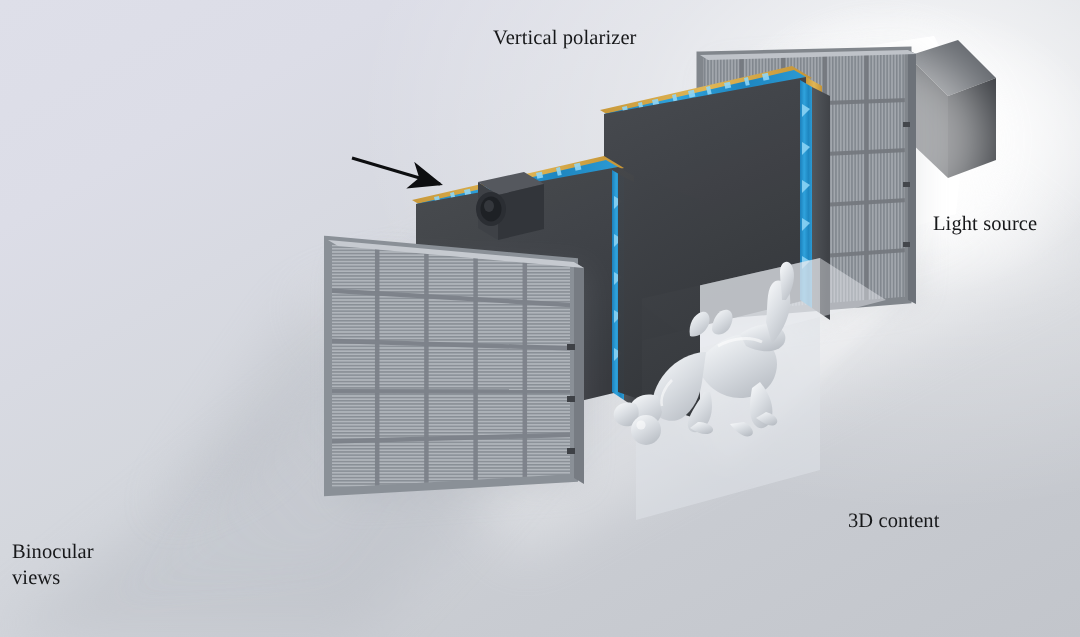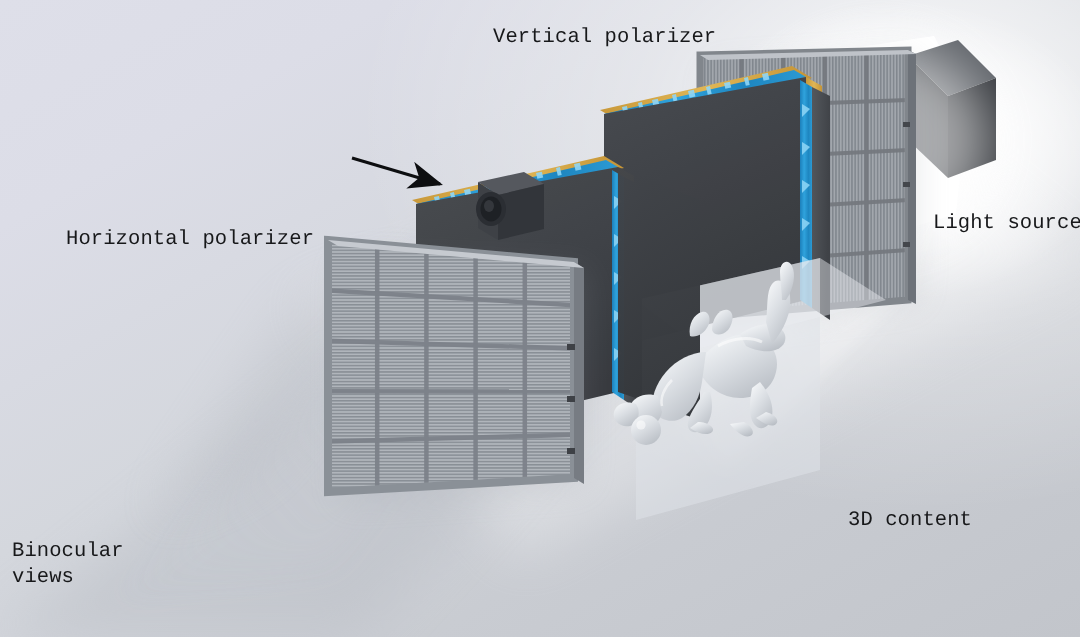--- a/index.html
+++ b/index.html
@@ -1,18 +1,18 @@
 <!DOCTYPE html>
 <html><head>
 <meta charset="utf-8">
 <style>
   html,body{margin:0;padding:0;background:#c9ccd4;}
   #stage{
     position:relative;width:1080px;height:637px;overflow:hidden;
-    font-family:Liberation Mono, monospace;
+    font-family:Liberation Serif, serif;
     background:
       radial-gradient(1100px 760px at 86% 18%, rgba(255,255,255,0.92) 0%, rgba(255,255,255,0.35) 26%, rgba(255,255,255,0) 52%),
       linear-gradient(150deg,#dedfe9 0%, #dcdde7 18%, #d4d7dd 44%, #c9ccd2 70%, #c2c5cb 100%);
   }
   .lyr{position:absolute;}
   svg{display:block;overflow:visible;}
   .lbl{
     position:absolute;color:#17181a;font-size:20.5px;
     letter-spacing:.1px;white-space:pre;line-height:1.28;
     text-rendering:geometricPrecision;
@@ -335,21 +335,20 @@
 
     <g>
       <line x1="352" y1="158" x2="440" y2="184" stroke="#0d0e10" stroke-width="3.1" marker-end="url(#arrowHead)"></line>
     </g>
   </svg>
 
   <div class="lbl" style="left:493px;top:25px">Vertical polarizer</div>
 
 
 
-  <div class="lbl" style="left:66px;top:227px">Horizontal polarizer</div>
 
   <div class="lbl" style="left:933px;top:211px">Light source</div>
 
   <div class="lbl" style="left:848px;top:508px">3D content</div>
 
   <div class="lbl ctr" style="left:12px;top:539px;width:112px">Binocular
 views</div>
 
 </div>
 

